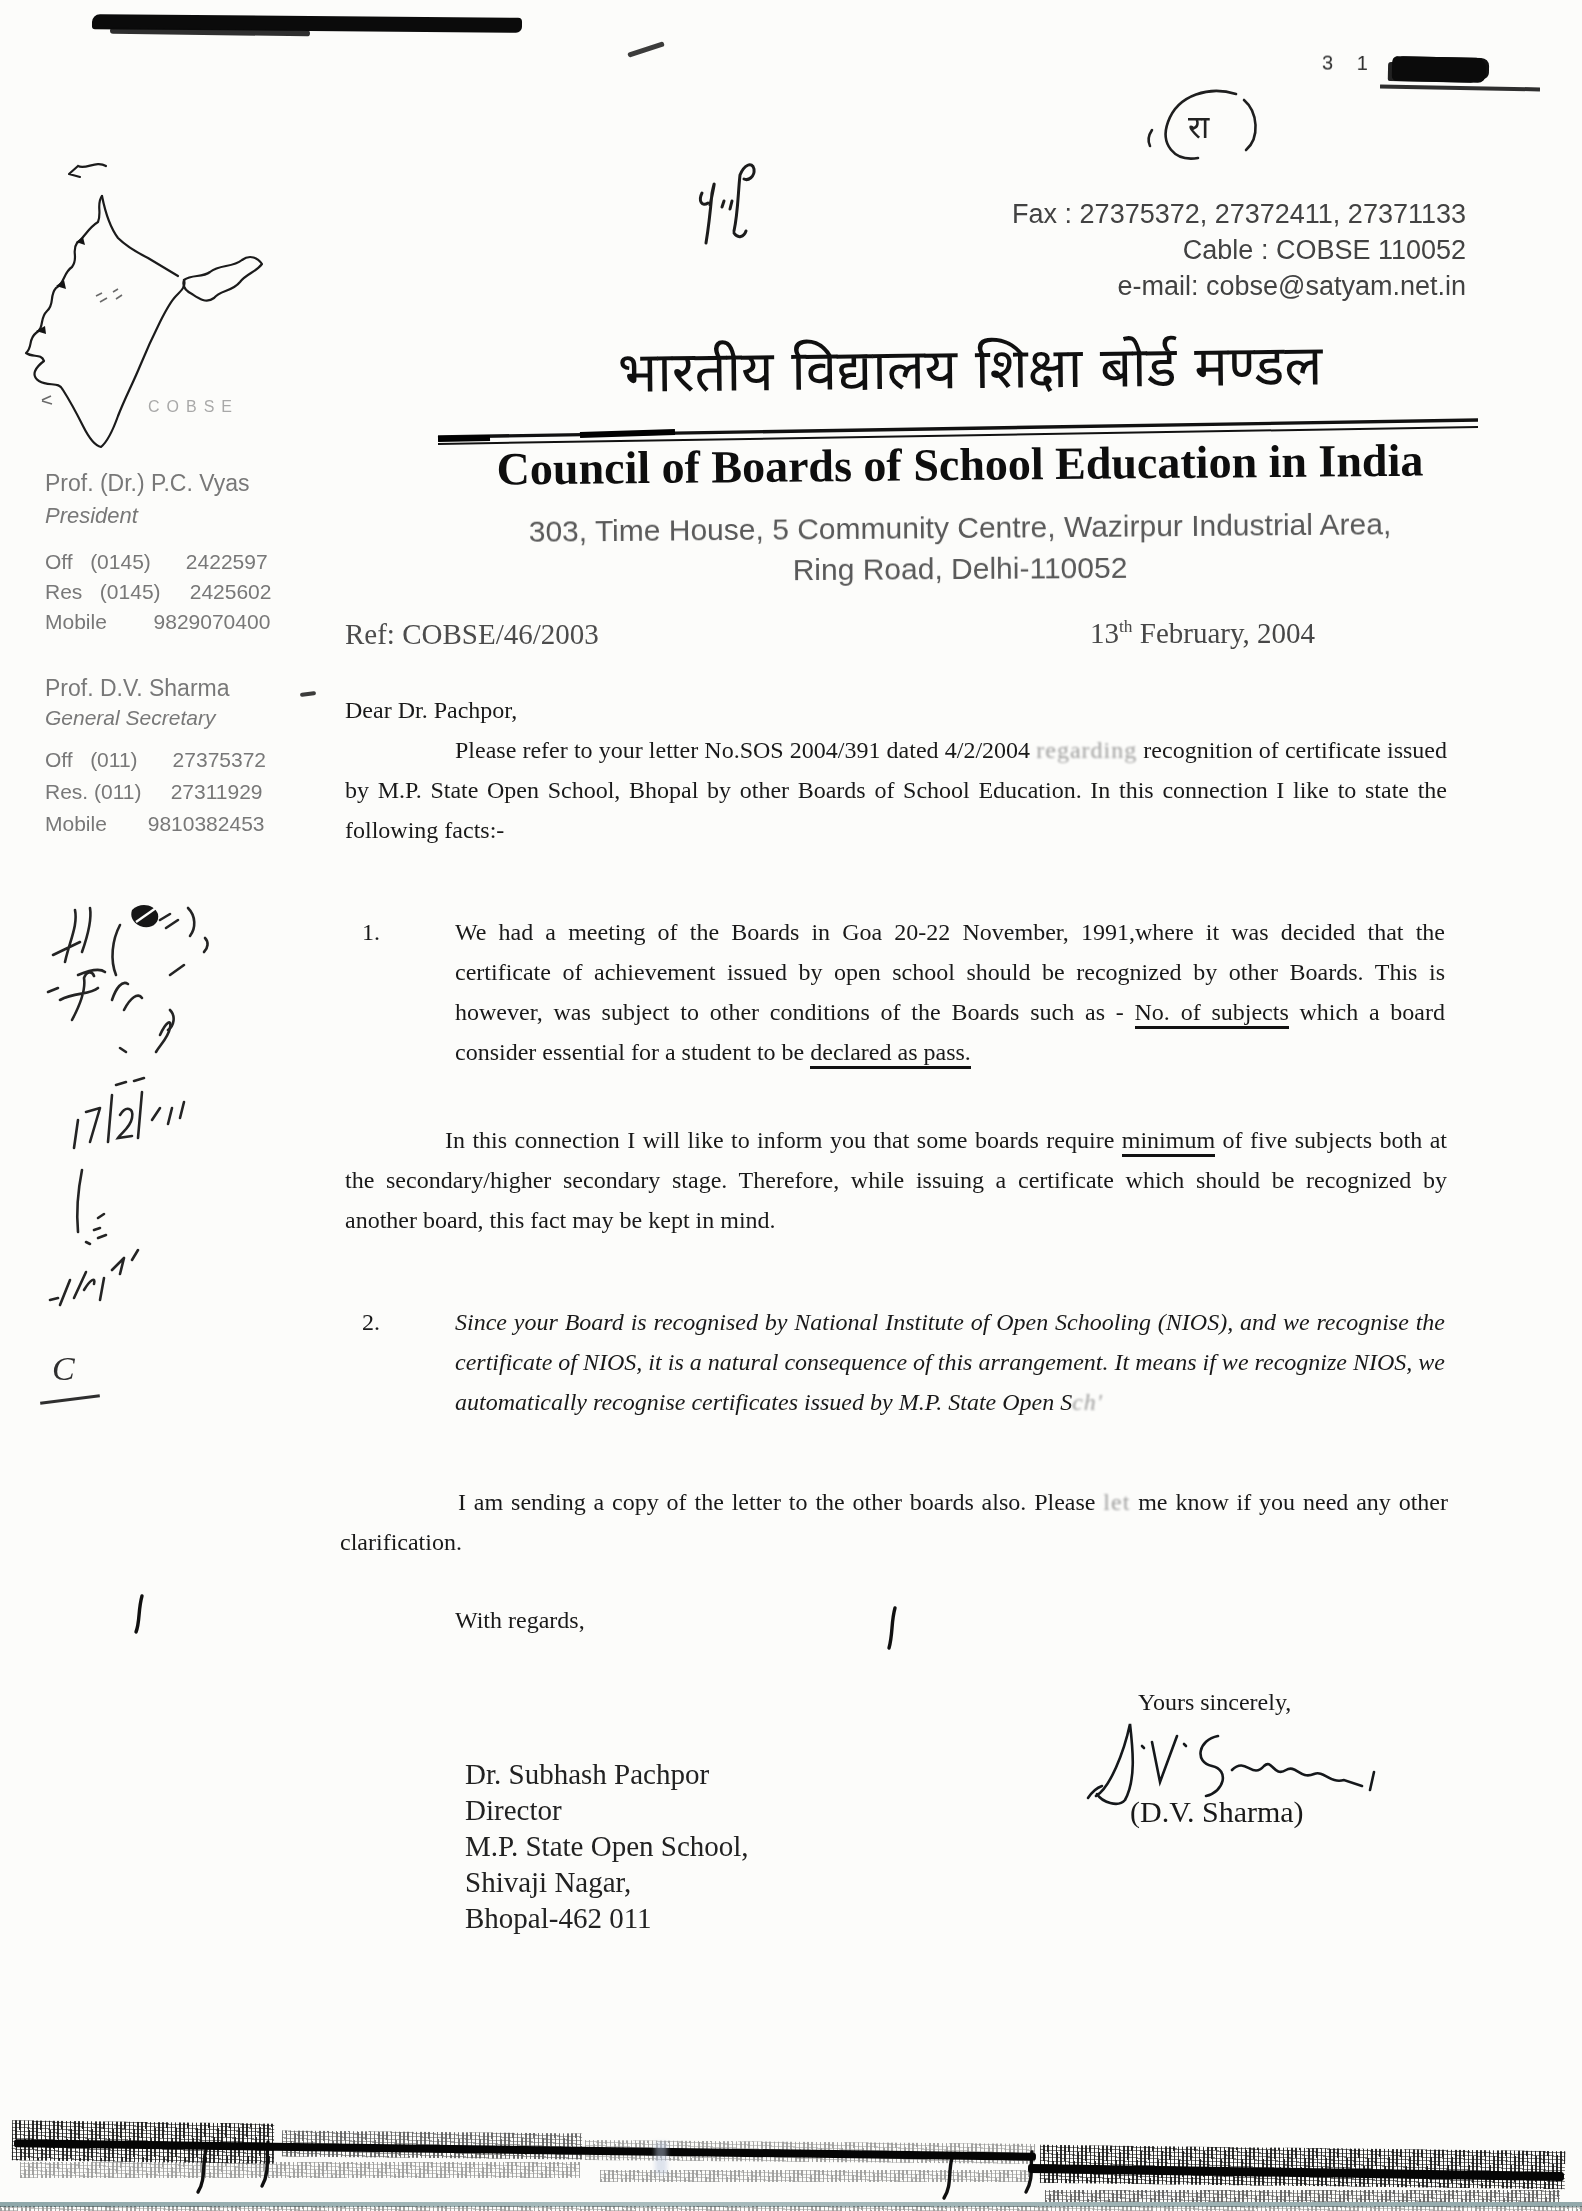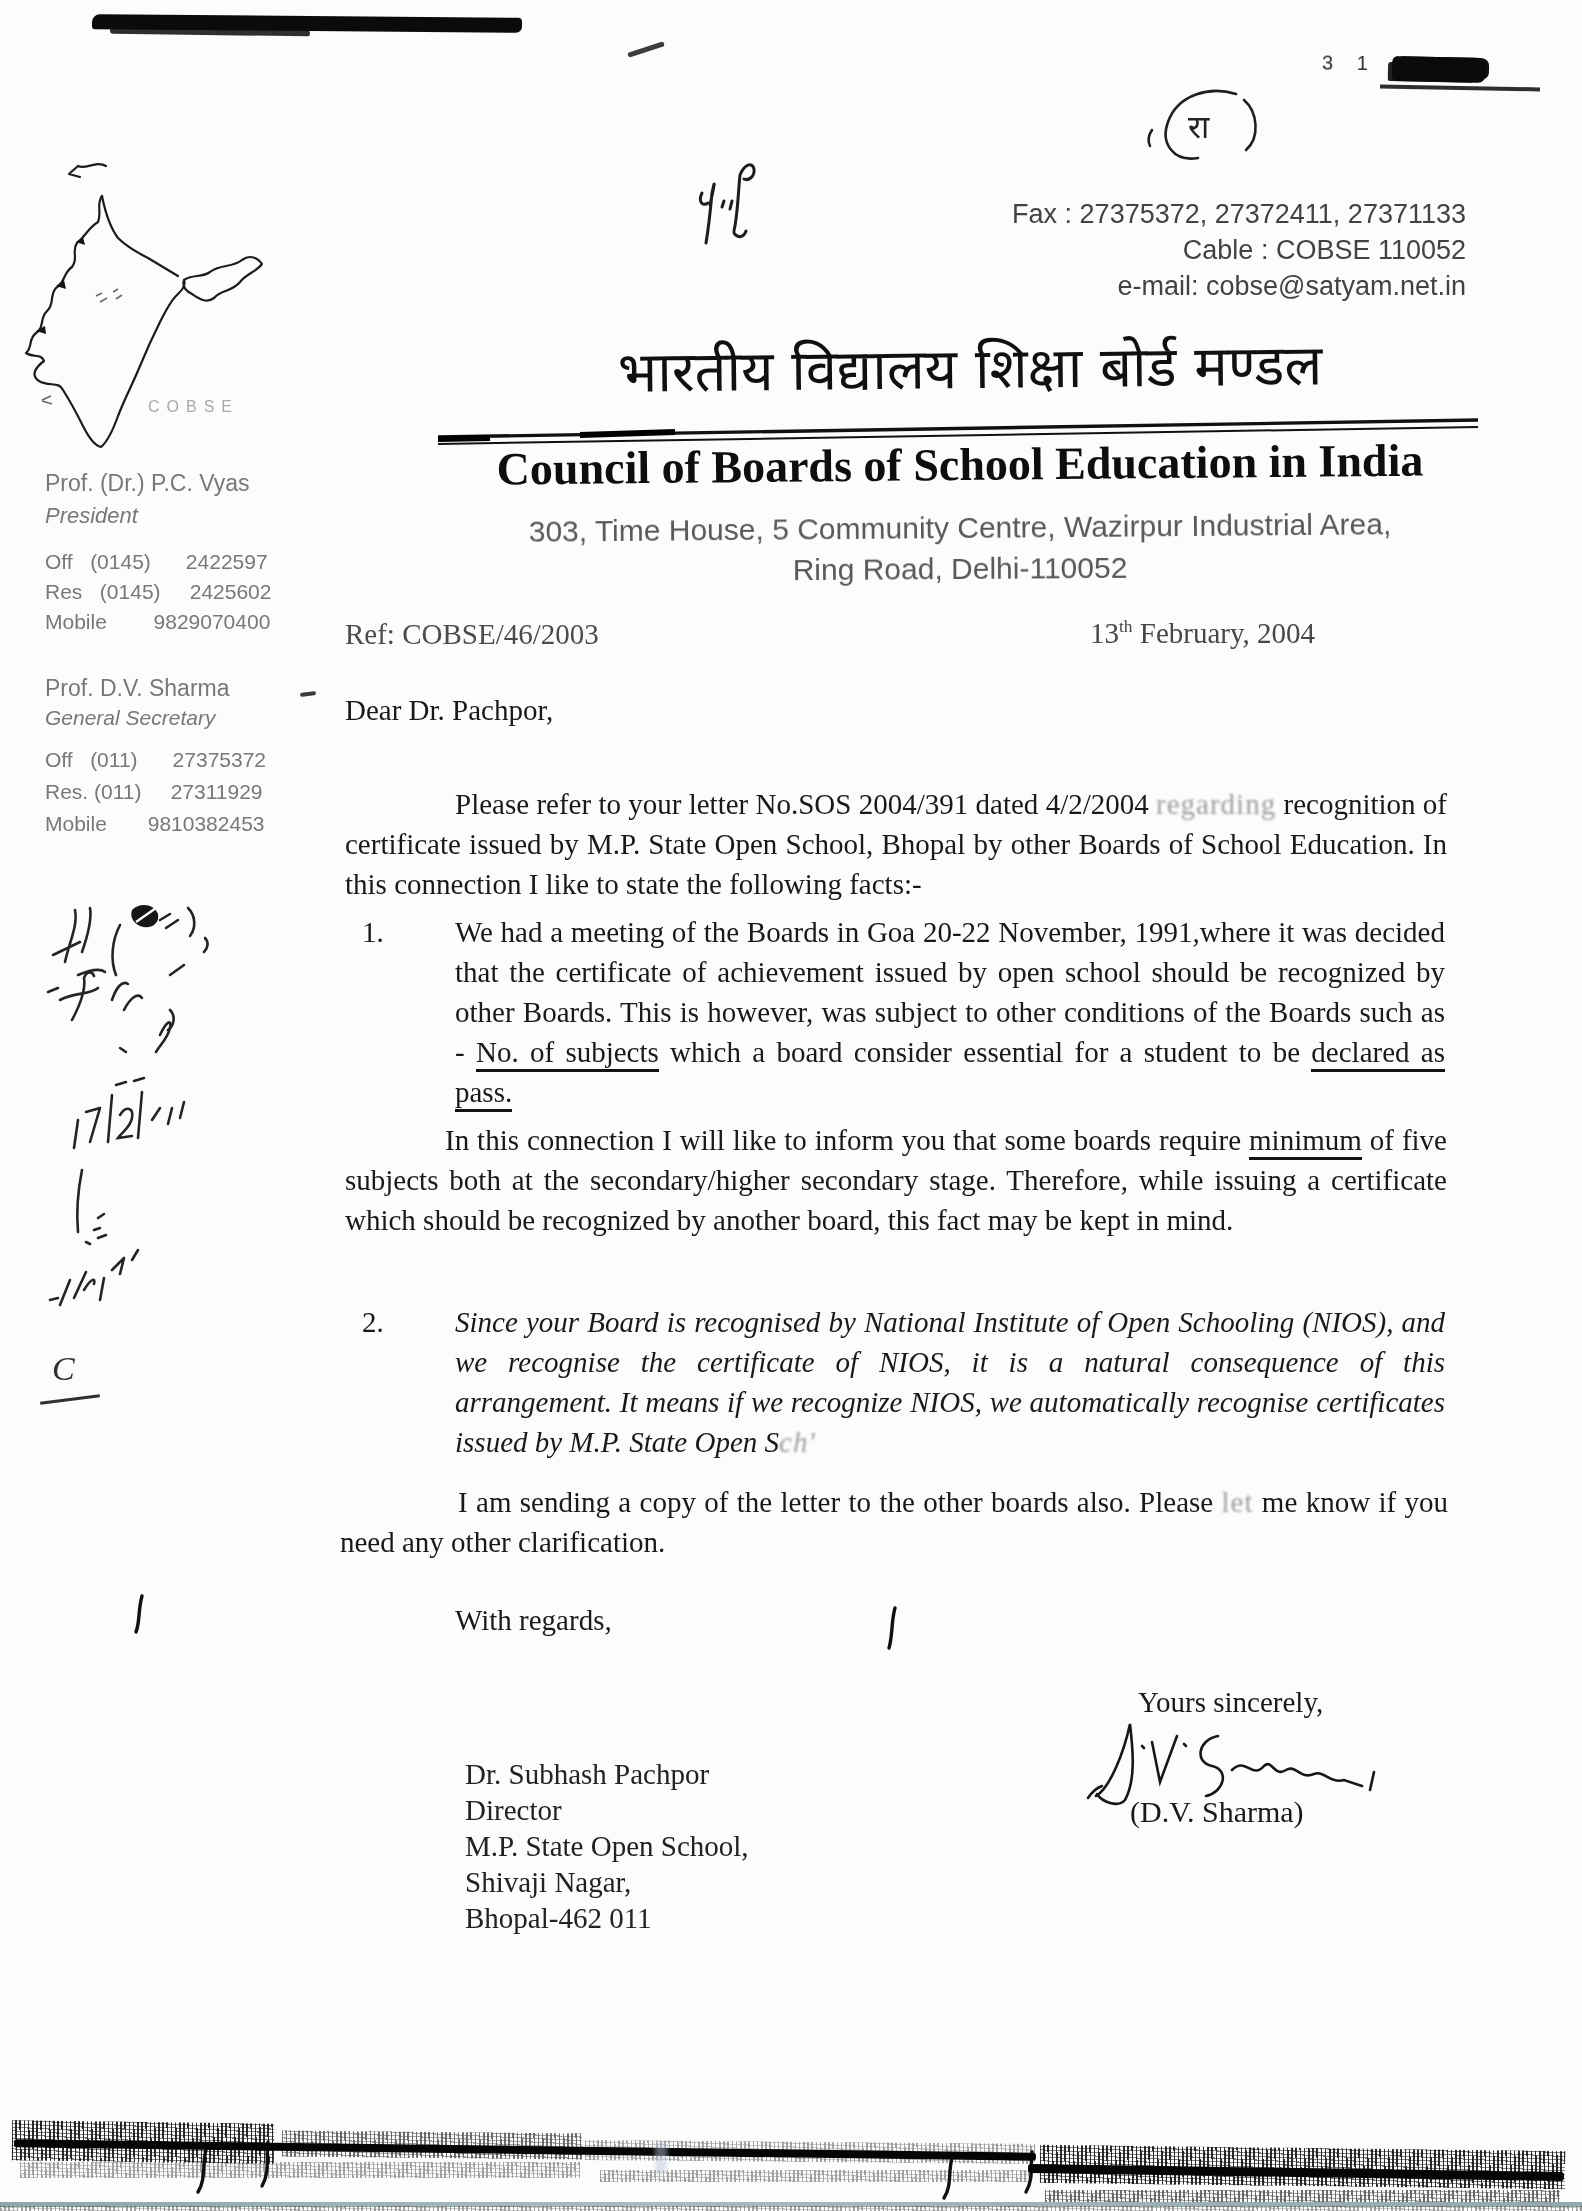--- a/index.html
+++ b/index.html
@@ -6,21 +6,21 @@
   .page{
     position:relative;width:1582px;height:2211px;margin:0 auto;
     background:#fcfcfa;overflow:hidden;
     font-family:"Liberation Serif",serif;color:#1a1a1a;
   }
   .scan{filter:blur(0.3px);}
   .abs{position:absolute;}
   .serif{font-family:"Liberation Serif",serif;}
   .sans{font-family:"Liberation Sans",sans-serif;}
   .deva{font-family:"DejaVu Sans",sans-serif;}
-  .body-text{font-size:29px;line-height:40px;color:#191919;}
+  .body-text{font-size:24px;line-height:40px;color:#191919;}
   .just{text-align:justify;}
   .faded-word{opacity:.42;filter:blur(.8px);letter-spacing:1px;}
   .hand-underline{border-bottom:3px solid #121212;padding-bottom:1px;}
   .pre{white-space:pre;}
   sup{font-size:.6em;vertical-align:super;}
   .sidebar-txt{color:#787878;font-family:"Liberation Sans",sans-serif;filter:blur(.4px);}
   .grain{
     position:absolute;
     background-image:
       repeating-linear-gradient(88deg, rgba(8,8,8,.9) 0 1.6px, rgba(0,0,0,0) 1.6px 4.2px),
@@ -116,21 +116,21 @@
   <div class="abs sidebar-txt" style="left:45px;top:675px;font-size:23px;">Prof. D.V. Sharma</div>
   <div class="abs sidebar-txt" style="left:45px;top:706px;font-size:21px;font-style:italic;">General Secretary</div>
   <div class="abs sidebar-txt pre" style="left:45px;top:748px;font-size:21px;">Off   (011)      27375372</div>
   <div class="abs sidebar-txt pre" style="left:45px;top:780px;font-size:21px;">Res. (011)     27311929</div>
   <div class="abs sidebar-txt pre" style="left:45px;top:812px;font-size:21px;">Mobile       9810382453</div>
 
   <div class="inkbar" style="left:300px;top:692px;width:16px;height:4px;border-radius:2px;transform:rotate(-8deg);opacity:.8;"></div>
 
   <div class="abs serif body-text" style="left:345px;top:690px;">Dear Dr. Pachpor,</div>
 
-  <div class="abs serif body-text just" style="left:345px;top:784px;width:1102px;text-indent:110px;">
+  <div class="abs serif body-text just" style="left:345px;top:730px;width:1102px;text-indent:110px;">
     <span>Please refer to your letter No.SOS 2004/391 dated 4/2/2004 </span><span class="faded-word">regarding</span><span> recognition of certificate issued by M.P. State Open School, Bhopal by other Boards of School Education. In this connection I like to state the following facts:-</span>
   </div>
 
   <div class="abs serif body-text" style="left:362px;top:912px;">1.</div>
   <div class="abs serif body-text just" style="left:455px;top:912px;width:990px;">
     <span>We had  a meeting of the Boards in Goa 20-22 November, 1991,where it was decided that the certificate of achievement issued by open school should be recognized by other Boards. This is however, was subject to other conditions  of the Boards such as -  </span><span class="hand-underline">No. of subjects</span><span> which a board consider essential for a student to be </span><span class="hand-underline">declared as pass.</span>
   </div>
 
   <div class="abs serif body-text just" style="left:345px;top:1120px;width:1102px;text-indent:100px;">
     <span>In this connection I will like to inform you that  some boards require </span><span class="hand-underline">minimum</span><span> of five subjects both at the secondary/higher secondary stage. Therefore, while issuing a certificate which should be recognized by another board, this fact may be kept in mind.</span>

